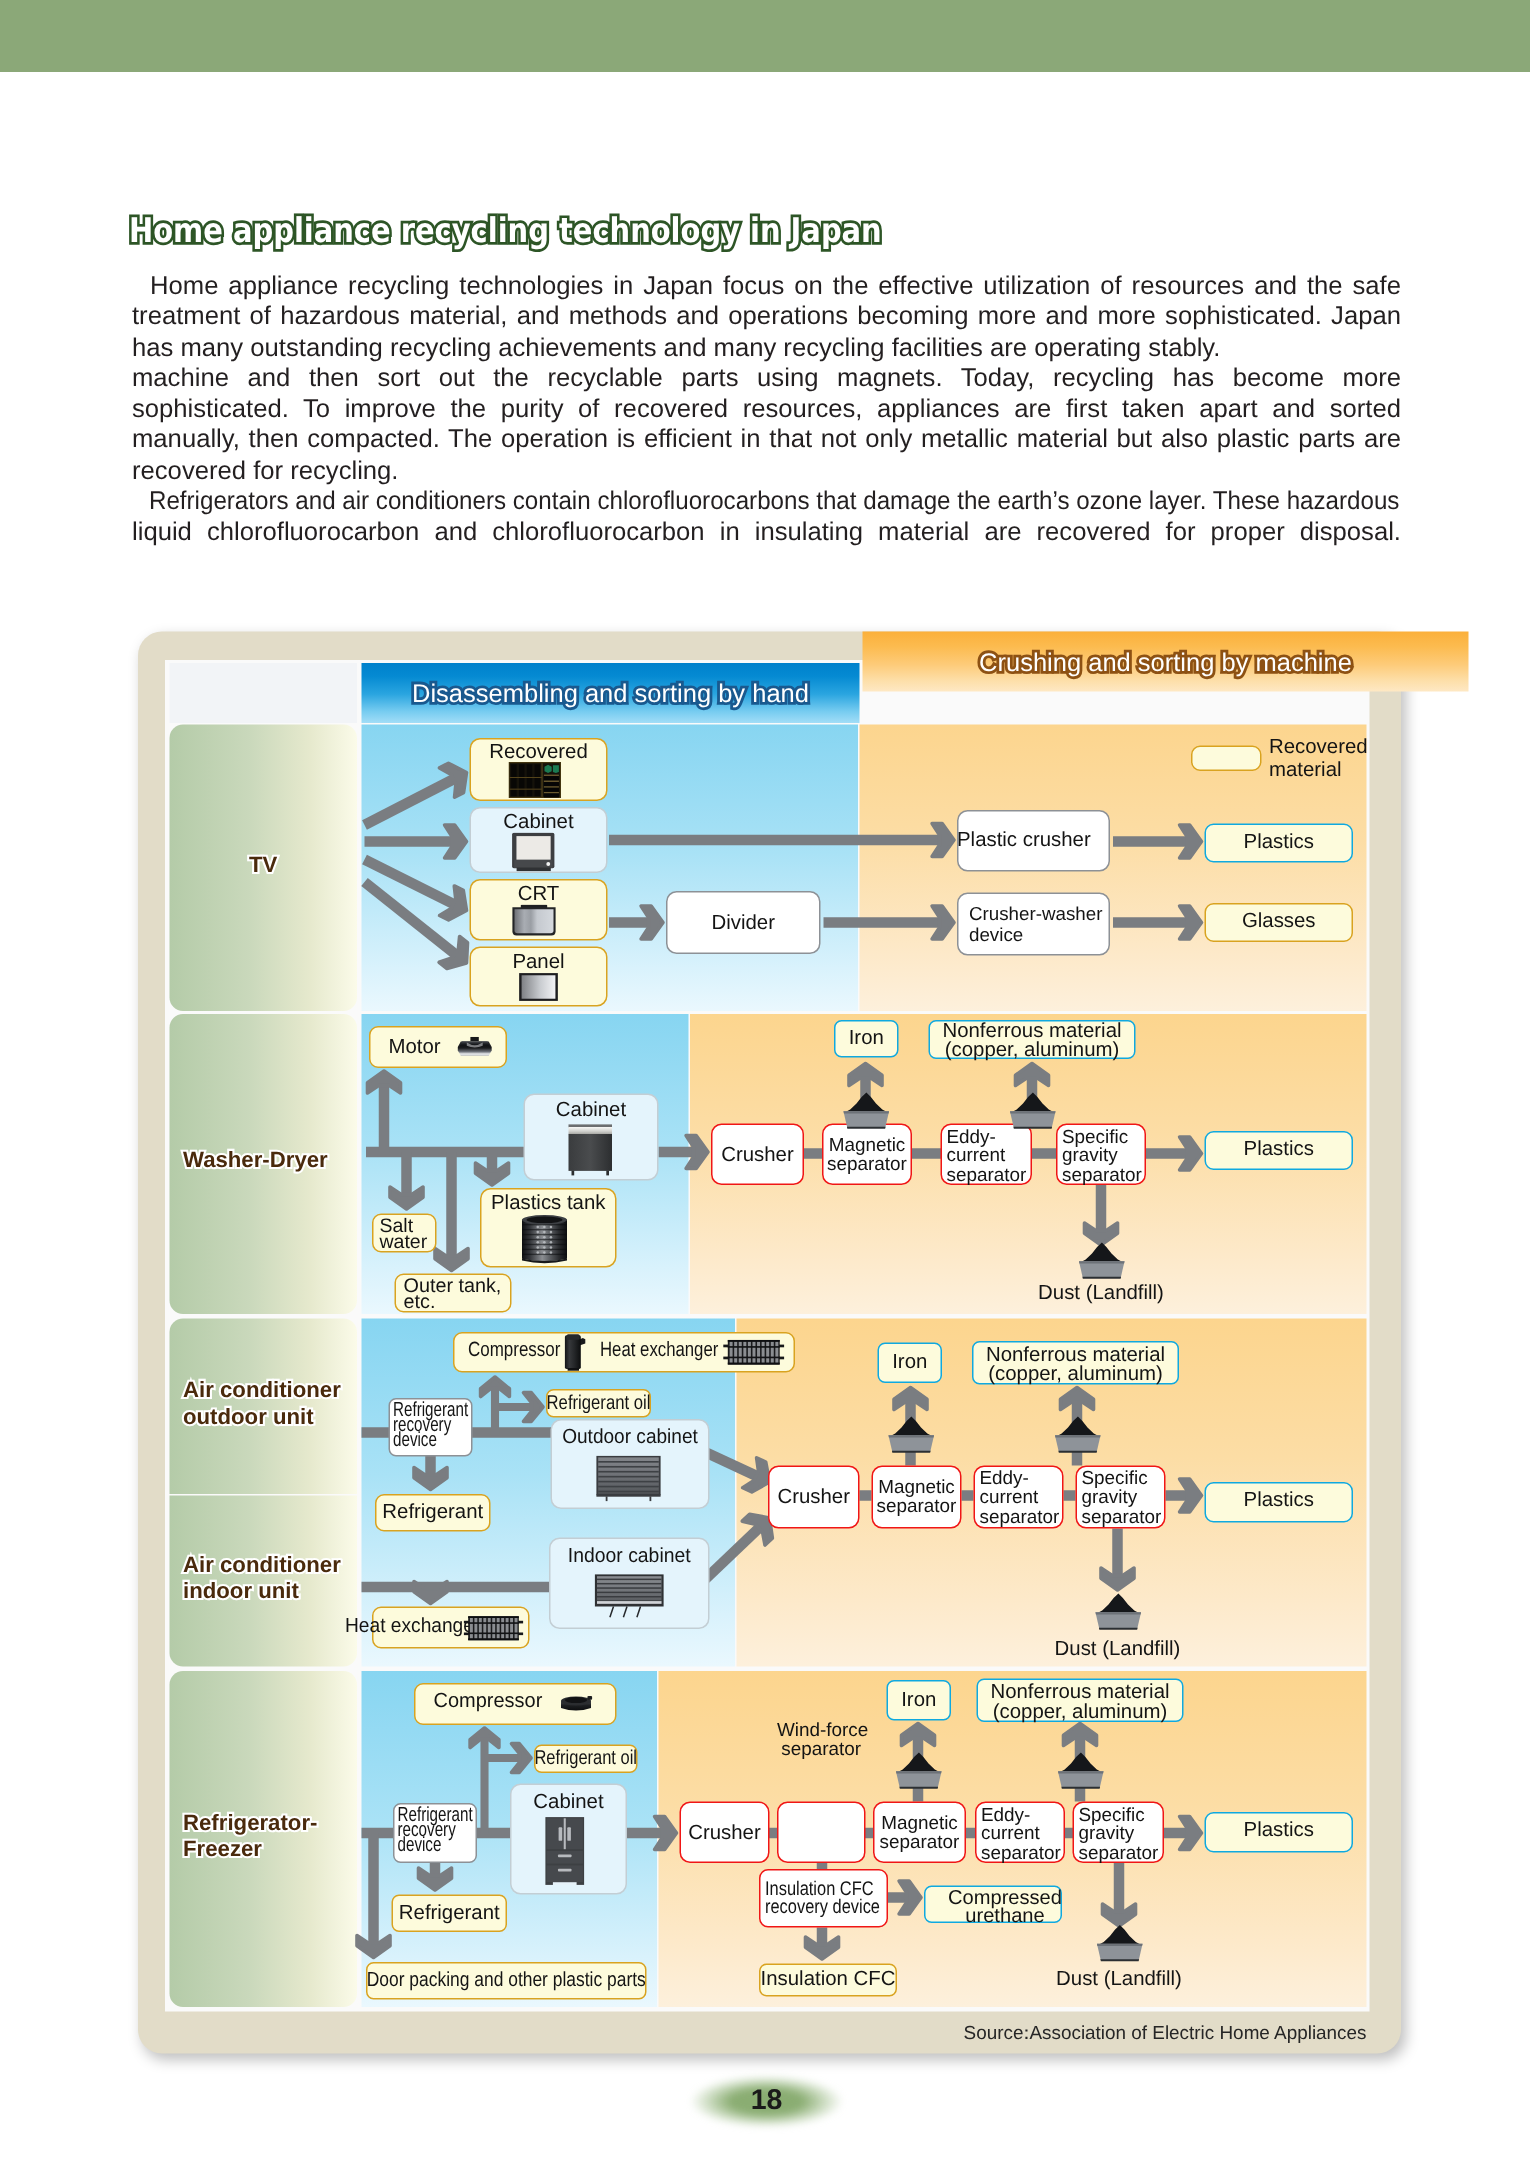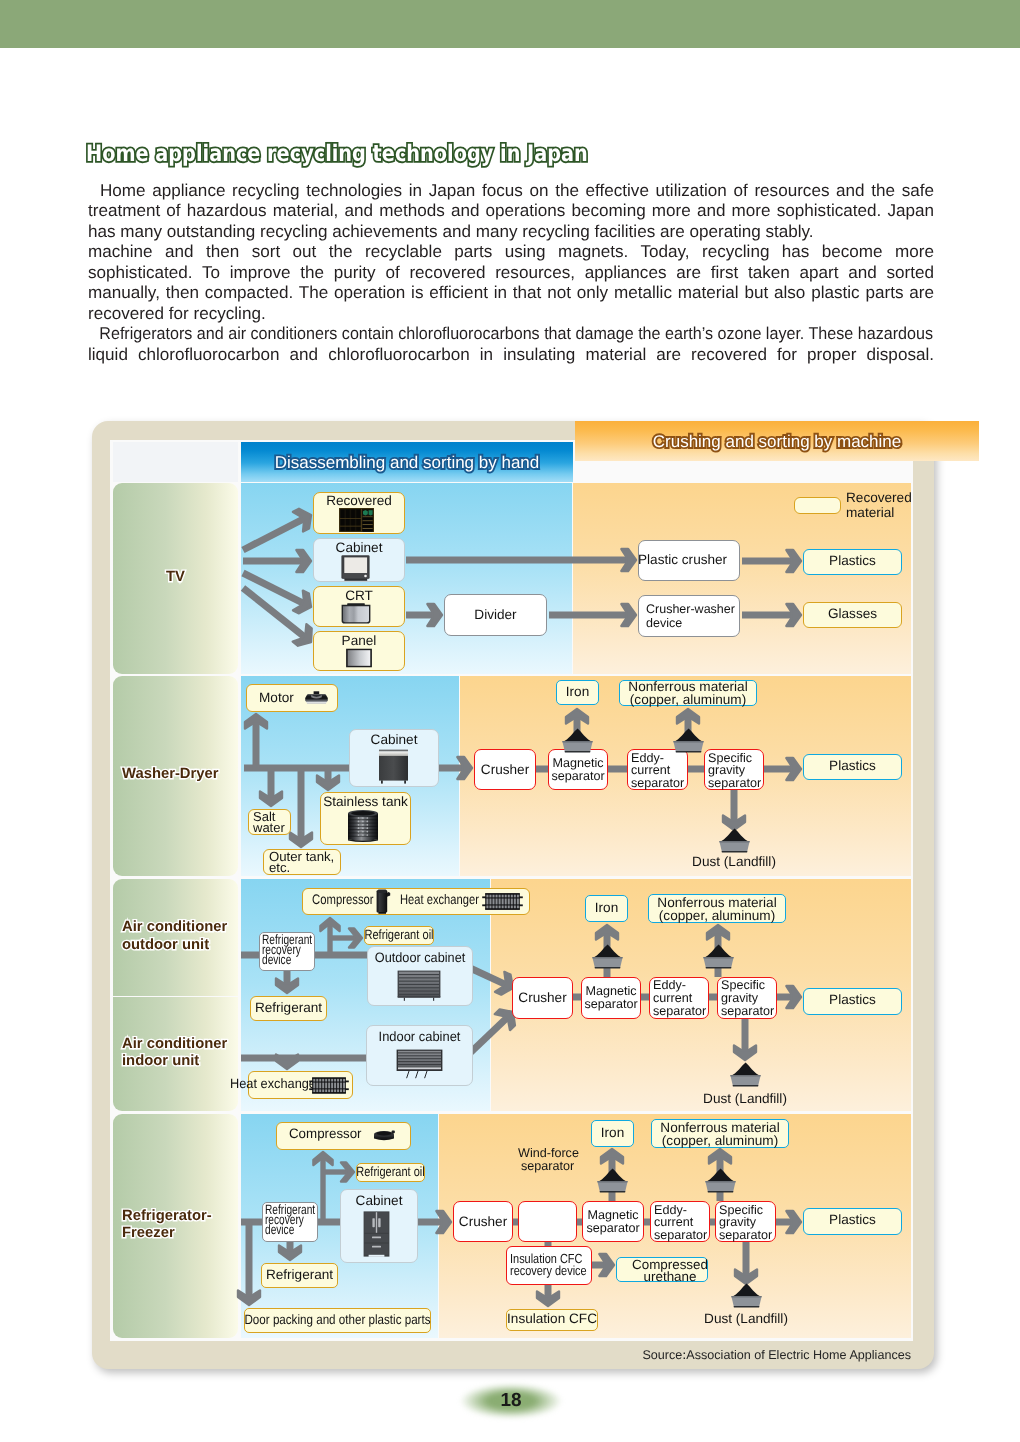--- a/index.html
+++ b/index.html
@@ -315,21 +315,21 @@
       <rect x="1.0" y="0.6" width="29" height="2.0" fill="#6c6e70"></rect>
       <path d="M1.0 2.4 L30.0 2.4 L30.0 7.2 Q15.5 9.6 1.0 7.2 Z" fill="url(#wtop)"></path>
       <rect x="1.0" y="7.0" width="29" height="24.6" fill="url(#wbod)"></rect>
       <rect x="3.0" y="31.4" width="1.8" height="3.2" fill="#2c2e30"></rect>
       <rect x="26.2" y="31.4" width="1.8" height="3.2" fill="#2c2e30"></rect>
     </svg></div>
 <div class="bx bx-y" style="left:248px;top:809px;width:43px;height:26px;border-radius:6px;"></div>
 <div class="lbl" style="left:253.0px;top:812.0px;font-size:13.0px;line-height:10.6px;white-space:pre;">Salt
 water</div>
 <div class="bx bx-y" style="left:320px;top:792px;width:91px;height:53px;border-radius:7px;"></div>
-<div class="lbl" style="left:320.0px;top:795.0px;font-size:13.6px;line-height:14.4px;width:91.0px;text-align:center;">Stainless tank</div>
+<div class="lbl" style="left:320.0px;top:795.0px;font-size:13.6px;line-height:14.4px;width:91.0px;text-align:center;">Plastics tank</div>
 <div style="position:absolute;left:346.0px;top:809.0px;line-height:0"><svg width="34" height="35" viewBox="0 0 34 35">
       <defs>
         <linearGradient id="drg" x1="0" x2="1">
           <stop offset="0" stop-color="#0e0f11"></stop>
           <stop offset="0.18" stop-color="#34363a"></stop>
           <stop offset="0.45" stop-color="#8b8e92"></stop>
           <stop offset="0.62" stop-color="#5b5e62"></stop>
           <stop offset="0.82" stop-color="#2a2c2f"></stop>
           <stop offset="1" stop-color="#0c0d0f"></stop>
         </linearGradient>

